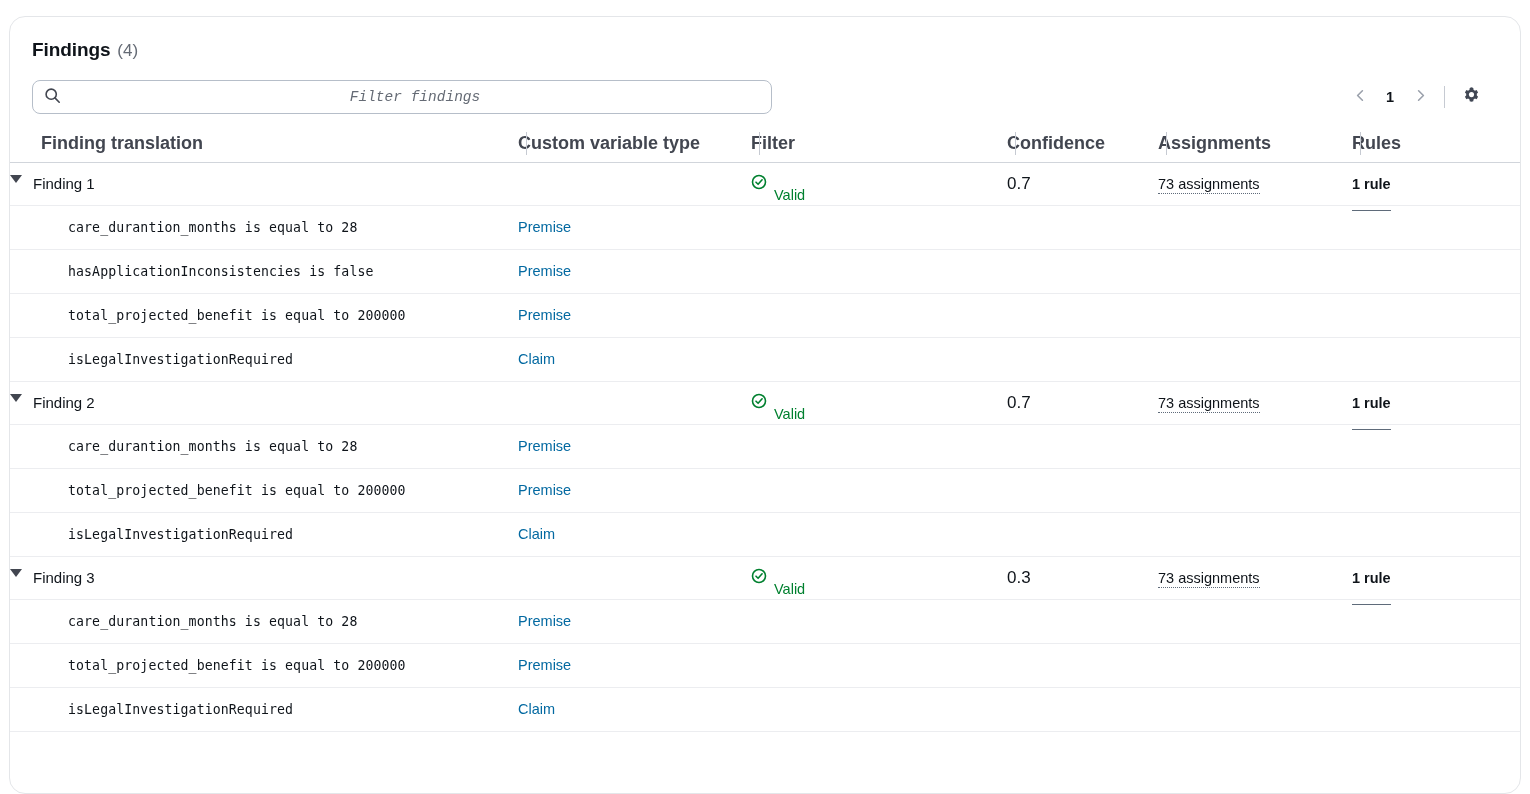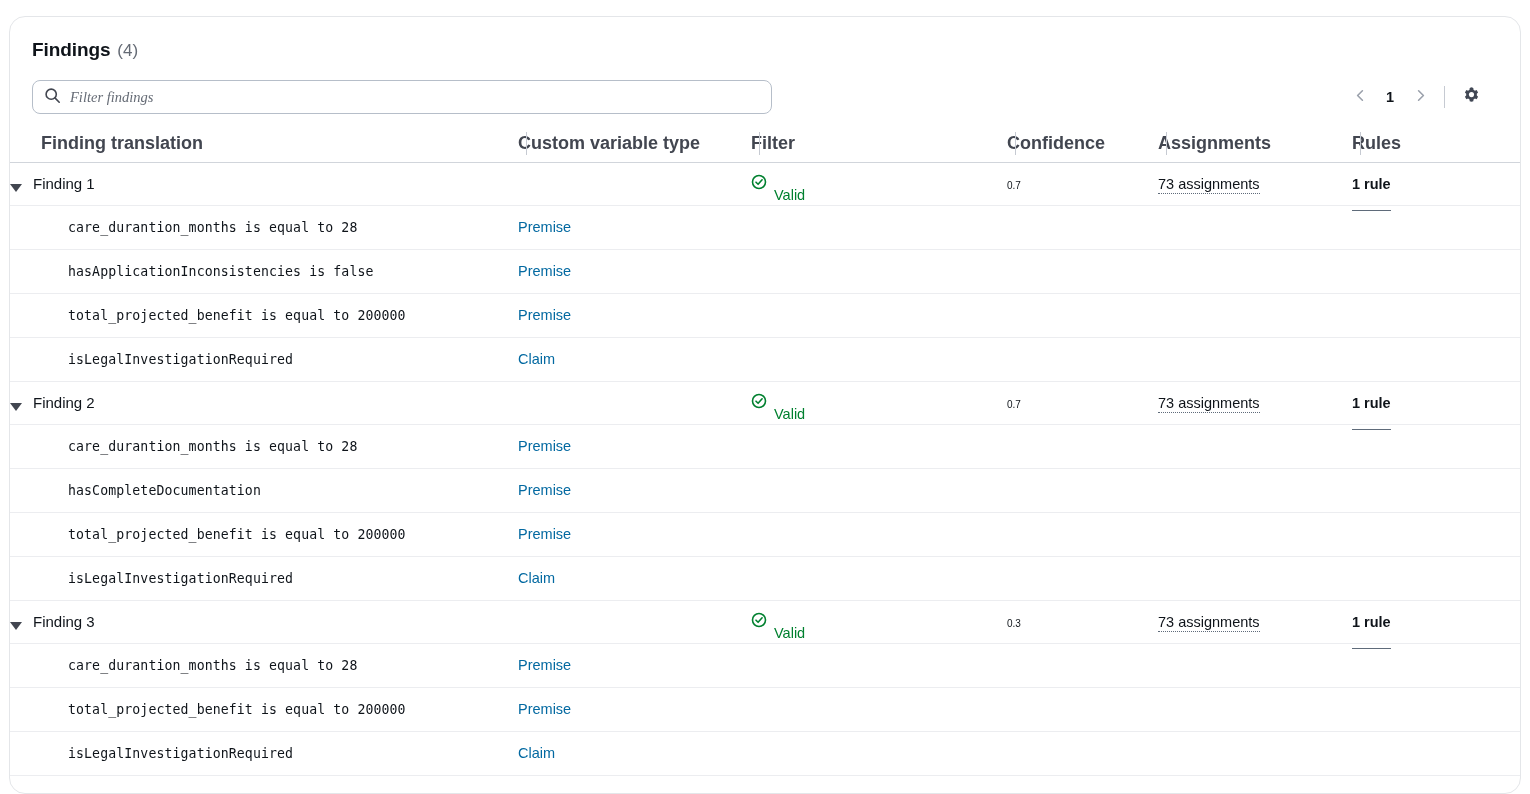--- a/index.html
+++ b/index.html
@@ -66,24 +66,25 @@
     align-items: center;
     padding: 0 11px;
     gap: 9px;
   }
   .search-icon { display: block; flex: 0 0 auto; }
   .search-input {
     border: 0;
     outline: 0;
     background: transparent;
     flex: 1 1 auto;
-    font-family: Liberation Serif, serif;
+    font-family: Liberation Mono, monospace;
     font-size: 14.5px;
     color: #0f141a;
     padding: 0;
+    text-align: center;
   }
   .search-input::placeholder {
     color: #656b75;
     font-style: italic;
     opacity: 1;
   }
 
   .tools-right {
     display: flex;
     align-items: center;
@@ -184,21 +185,21 @@
     height: 44px;
     font-size: 14.5px;
     color: #0f141a;
     padding-left: 31px;
   }
 
   
   tr.group-row td.cell { height: 43px; }
   .group-label {
     display: flex;
-    align-items: flex-end;
+    align-items: flex-start;
     gap: 11px;
     cursor: pointer;
     width: max-content;
   }
   .caret {
     display: block;
     width: 0;
     height: 0;
     border-left: 6px solid transparent;
     border-right: 6px solid transparent;
@@ -247,21 +248,21 @@
   }
   .link-solid {
     font-size: 14.5px;
     color: #0f141a;
     text-decoration: none;
     border-bottom: 1px solid #5f6b7a;
     padding-bottom: 18px;
     cursor: pointer;
     font-weight: bold;
   }
-  .conf-value { font-size: 10px; color: #0f141a; }
+  .conf-value { font-size: 17px; color: #0f141a; }
 </style>
 </head>
 <body>
 
 <div class="card">
 
   <div class="card-header">
 
     <div class="title-row">
       <span class="title-text">Findings</span>
@@ -413,28 +414,20 @@
           </tr>
           <tr class="detail-row">
             <td class="cell mono">care_durantion_months is equal to 28</td>
             <td class="cell vartype">Premise</td>
             <td class="cell"></td>
             <td class="cell"></td>
             <td class="cell"></td>
             <td class="cell"></td>
           </tr>
           <tr class="detail-row">
-            <td class="cell mono">hasCompleteDocumentation</td>
-            <td class="cell vartype">Premise</td>
-            <td class="cell"></td>
-            <td class="cell"></td>
-            <td class="cell"></td>
-            <td class="cell"></td>
-          </tr>
-          <tr class="detail-row">
             <td class="cell mono">total_projected_benefit is equal to 200000</td>
             <td class="cell vartype">Premise</td>
             <td class="cell"></td>
             <td class="cell"></td>
             <td class="cell"></td>
             <td class="cell"></td>
           </tr>
           <tr class="detail-row">
             <td class="cell mono">isLegalInvestigationRequired</td>
             <td class="cell vartype">Claim</td>

